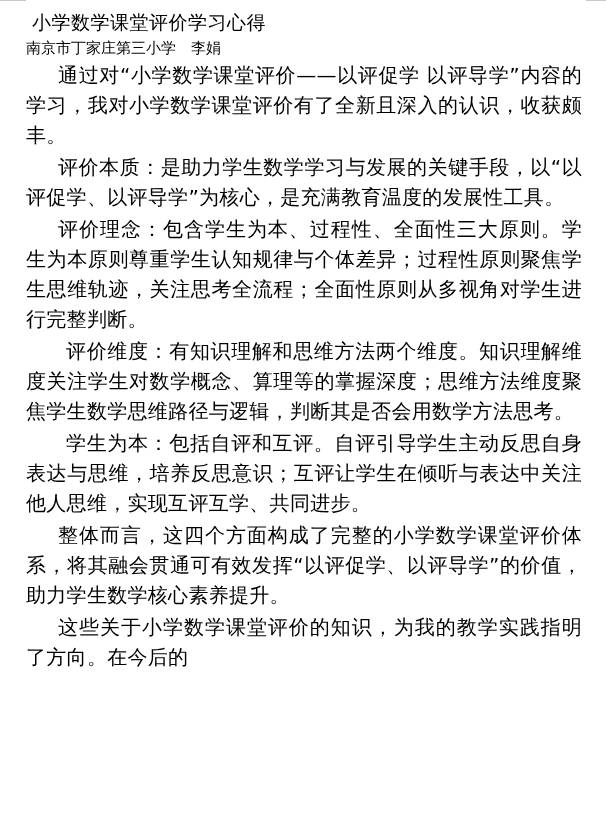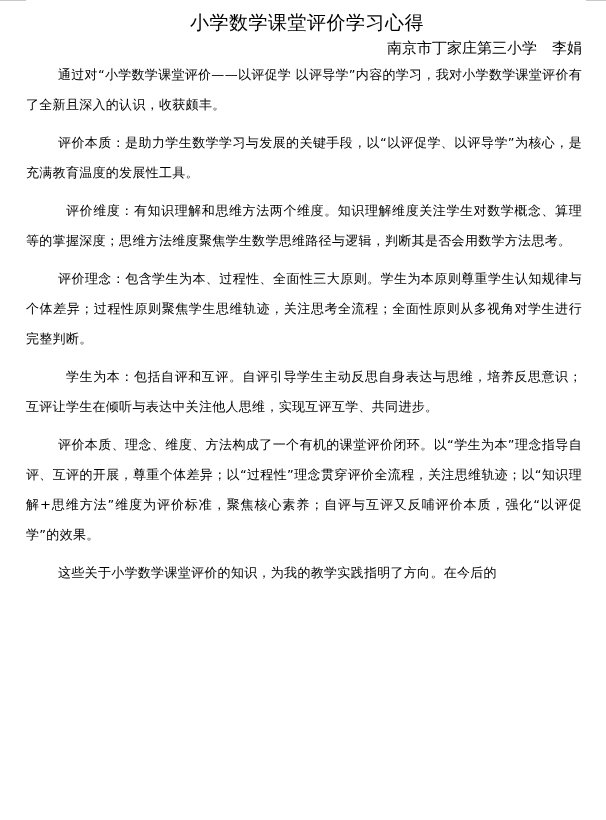--- a/index.html
+++ b/index.html
@@ -23,62 +23,61 @@
     }
     .corner-mark.left { left: 0; width: 26px; }
     .corner-mark.right { right: 0; width: 20px; }
     .page {
       position: absolute;
       left: 26px;
       top: 8px;
       width: 556px;
     }
     .title {
-      text-align: center;
       font-size: 19px;
       line-height: 28px;
       height: 28px;
       margin: 0 0 0 0;
       letter-spacing: 0.5px;
       font-weight: normal;
       padding-left: 6px;
     }
     .author {
-      text-align: right;
+      text-align: left;
       font-size: 15px;
       line-height: 24px;
       height: 24px;
       margin: 0;
       white-space: pre;
     }
     .para {
-      font-size: 13px;
+      font-size: 20px;
       line-height: 30px;
       margin: 0;
       text-align: justify;
       text-indent: 32px;
       letter-spacing: 0.3px;
     }
     .para.wide-indent {
       text-indent: 40px;
     }
     .para.gap-before {
-      margin-top: 8px;
+      margin-top: 2px;
     }
   </style>
 </head>
 <body>
 
 <div class="corner-mark left"></div>
 <div class="corner-mark right"></div>
 
 <div class="page">
   <h1 class="title">小学数学课堂评价学习心得</h1>
   <p class="author">南京市丁家庄第三小学　李娟</p>
 
   <p class="para">通过对“小学数学课堂评价——以评促学 以评导学”内容的学习，我对小学数学课堂评价有了全新且深入的认识，收获颇丰。</p>
   <p class="para gap-before">评价本质：是助力学生数学学习与发展的关键手段，以“以评促学、以评导学”为核心，是充满教育温度的发展性工具。</p>
+  <p class="para gap-before">评价理念：包含学生为本、过程性、全面性三大原则。学生为本原则尊重学生认知规律与个体差异；过程性原则聚焦学生思维轨迹，关注思考全流程；全面性原则从多视角对学生进行完整判断。</p>
   <p class="para wide-indent gap-before">评价维度：有知识理解和思维方法两个维度。知识理解维度关注学生对数学概念、算理等的掌握深度；思维方法维度聚焦学生数学思维路径与逻辑，判断其是否会用数学方法思考。</p>
-  <p class="para gap-before">评价理念：包含学生为本、过程性、全面性三大原则。学生为本原则尊重学生认知规律与个体差异；过程性原则聚焦学生思维轨迹，关注思考全流程；全面性原则从多视角对学生进行完整判断。</p>
   <p class="para wide-indent gap-before">学生为本：包括自评和互评。自评引导学生主动反思自身表达与思维，培养反思意识；互评让学生在倾听与表达中关注他人思维，实现互评互学、共同进步。</p>
-  <p class="para gap-before">评价本质、理念、维度、方法构成了一个有机的课堂评价闭环。以“学生为本”理念指导自评、互评的开展，尊重个体差异；以“过程性”理念贯穿评价全流程，关注思维轨迹；以“知识理解+思维方法”维度为评价标准，聚焦核心素养；自评与互评又反哺评价本质，强化“以评促学”的效果。</p>
+  <p class="para gap-before">整体而言，这四个方面构成了完整的小学数学课堂评价体系，将其融会贯通可有效发挥“以评促学、以评导学”的价值，助力学生数学核心素养提升。</p>
   <p class="para gap-before">这些关于小学数学课堂评价的知识，为我的教学实践指明了方向。在今后的</p>
 </div>
 
 </body></html>

